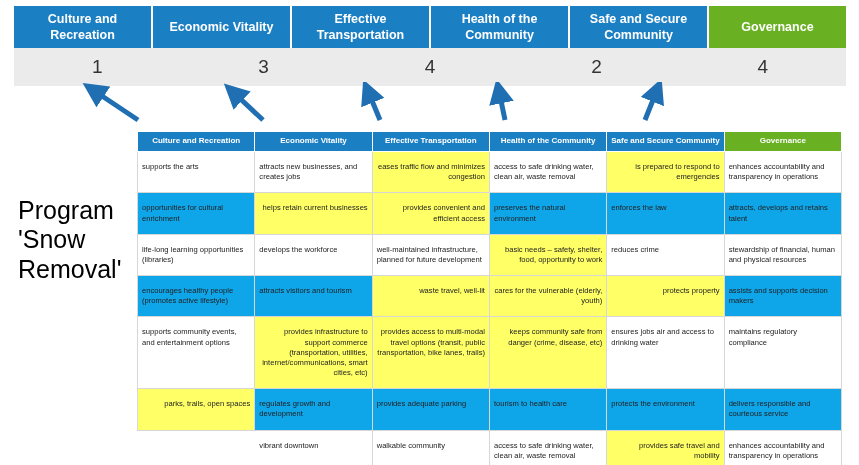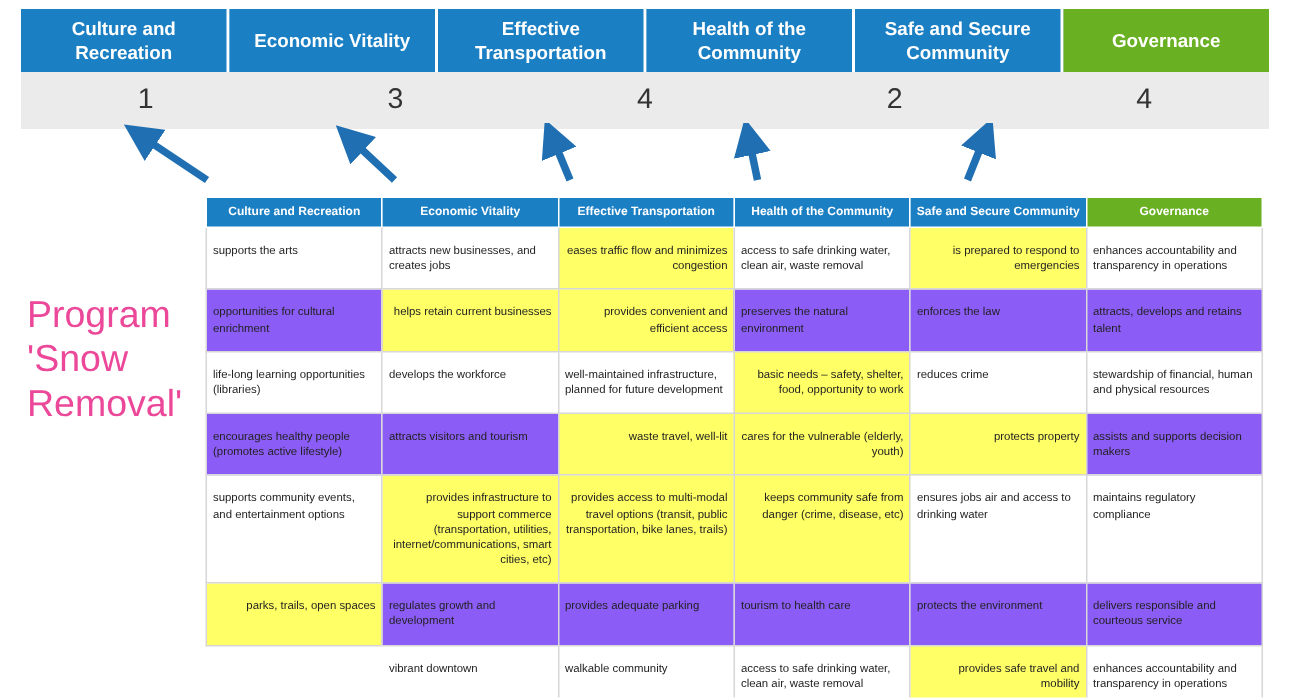--- a/index.html
+++ b/index.html
@@ -68,21 +68,21 @@
     pointer-events: none;
   }
 
   
   #program-influence {
     position: absolute;
     left: 18px;
     top: 196px;
     width: 120px;
     font-size: 25px;
-    color: #ec4899;
+    color: #000000;
     line-height: 1.17;
     text-align: left;
   }
 
   
   #matrix {
     position: absolute;
     left: 137px;
     top: 131px;
     width: 705px;
@@ -106,21 +106,21 @@
     font-size: 7.6px;
     color: #222222;
     vertical-align: top;
     padding: 10px 4px;
     line-height: 1.34;
     border: 1px solid #d7d7d7;
     background: #ffffff;
     height: 33px;
     box-sizing: border-box;
   }
-  #matrix tr.alt td { background: #8b5cf6; }
+  #matrix tr.alt td { background: #0ea5e9; }
   #matrix td.hl { background: #ffff66 !important; text-align: right; }
   #matrix td.empty { background: #ffffff !important; border-color: #ffffff; }
   #matrix tr.alt td.empty { background: #ffffff !important; border-color: #ffffff; }
 </style>
 </head>
 <body>
 
 <div id="top-header">
   <div class="hdr-cell">
     <span>Culture and Recreation</span>

